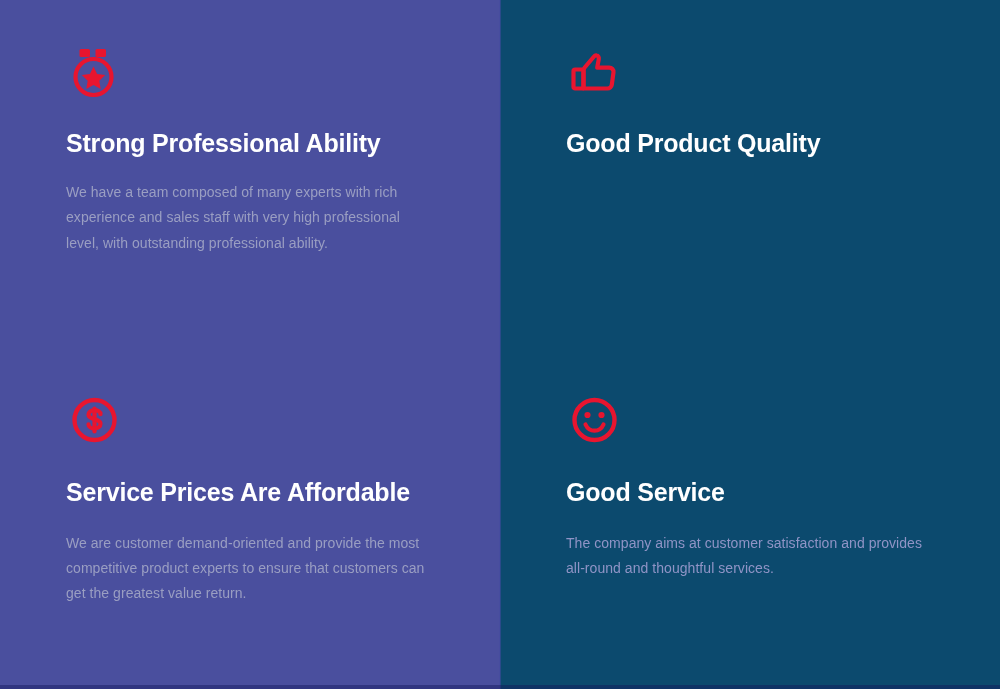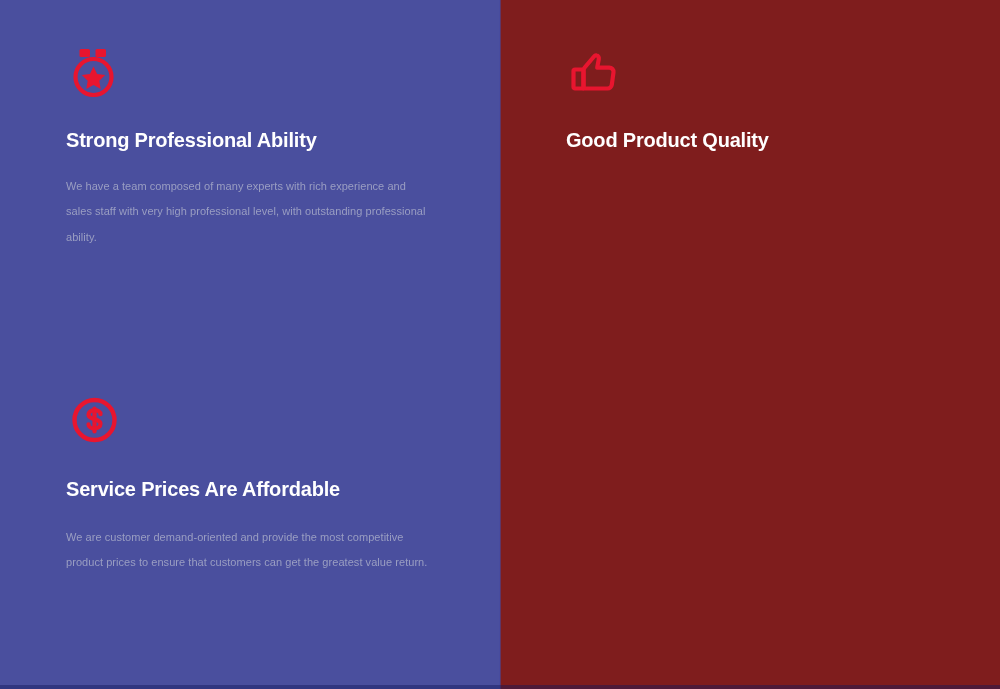--- a/index.html
+++ b/index.html
@@ -24,21 +24,21 @@
 
   
   .column {
     position: relative;
     width: 500px;
     height: 689px;
     display: flex;
     flex-direction: column;
   }
   .column.left  { background: #4a4f9e; }
-  .column.right { background: #7f1d1d; }
+  .column.right { background: #0c4a6e; }
 
   
   .column-divider {
     position: absolute;
     left: 499px;
     top: 0;
     width: 2px;
     height: 689px;
     background: #454aa0;
     opacity: .55;
@@ -70,31 +70,31 @@
   .card-icon {
     width: 58px;
     height: 58px;
     display: block;
     margin-bottom: 26px;
   }
   .card.row2 .card-icon { margin-bottom: 28px; }
   .card-icon svg { display: block; width: 100%; height: 100%; }
 
   .card-title {
-    font-size: 20px;
+    font-size: 25px;
     font-weight: bold;
     color: #ffffff;
     letter-spacing: -.2px;
     line-height: 1.2;
     margin-bottom: 22px;
   }
   .card.row2 .card-title { margin-bottom: 24px; }
 
   .card-body {
-    font-size: 11px;
+    font-size: 14px;
     line-height: 25.3px;
     letter-spacing: .05px;
     max-width: 370px;
   }
   .left  .card-body { color: #9a9ec2; }
   .right .card-body { color: #9094c6; max-width: 375px; }
 </style>
 </head>
 <body>
 
@@ -117,36 +117,48 @@
 
     <div class="card row2">
       <span class="card-icon">
         <svg viewBox="0 0 58 58" fill="none" xmlns="http://www.w3.org/2000/svg">
           <circle cx="28.5" cy="29" r="20" stroke="#e8152f" stroke-width="4.4"></circle>
           <path d="M28.5 17.5v23" stroke="#e8152f" stroke-width="4.2" stroke-linecap="round"></path>
           <path d="M34.5 23.2c0-2.4-2.7-4-6-4s-6 1.8-6 4.6c0 5.6 12 3 12 9 0 2.8-2.7 4.7-6 4.7s-6-1.7-6-4.1" stroke="#e8152f" stroke-width="4.2" stroke-linecap="round" stroke-linejoin="round"></path>
         </svg>
       </span>
       <div class="card-title">Service Prices Are Affordable</div>
-      <div class="card-body">We are customer demand-oriented and provide the most competitive product prices to ensure that customers can get the greatest value return.</div>
+      <div class="card-body">We are customer demand-oriented and provide the most competitive product experts to ensure that customers can get the greatest value return.</div>
     </div>
 
   </div>
 
   <div class="column right">
 
     <div class="card row1">
       <span class="card-icon">
         <svg viewBox="0 0 58 58" fill="none" xmlns="http://www.w3.org/2000/svg">
           <path d="M17.5 26.5c0-1 .4-2 1.2-3L28 12.5c.7-.9 1.6-1.3 2.5-1.1 1.6.3 2.6 1.9 2.3 3.6l-1.6 8.6h12c2.6 0 4.6 2.2 4.3 4.7l-1.7 12.4c-.3 2.2-2.2 3.8-4.3 3.8H17.5V26.5z" stroke="#e8152f" stroke-width="4.2" stroke-linejoin="round"></path>
           <rect x="7.5" y="25.5" width="10" height="19" rx="1.6" stroke="#e8152f" stroke-width="4.2"></rect>
         </svg>
       </span>
       <div class="card-title">Good Product Quality</div>
     </div>
 
+    <div class="card row2">
+      <span class="card-icon">
+        <svg viewBox="0 0 58 58" fill="none" xmlns="http://www.w3.org/2000/svg">
+          <circle cx="28.5" cy="29" r="20" stroke="#e8152f" stroke-width="4.4"></circle>
+          <circle cx="21.5" cy="24" r="3.1" fill="#e8152f"></circle>
+          <circle cx="35.5" cy="24" r="3.1" fill="#e8152f"></circle>
+          <path d="M19.5 33.5c1.8 4 5.1 6.2 9 6.2s7.2-2.2 9-6.2" stroke="#e8152f" stroke-width="4.2" stroke-linecap="round"></path>
+        </svg>
+      </span>
+      <div class="card-title">Good Service</div>
+      <div class="card-body">The company aims at customer satisfaction and provides all-round and thoughtful services.</div>
+    </div>
 
   </div>
 
   <div class="column-divider"></div>
   <div class="bottom-strip"></div>
 
 </div>
 
 </body></html>

